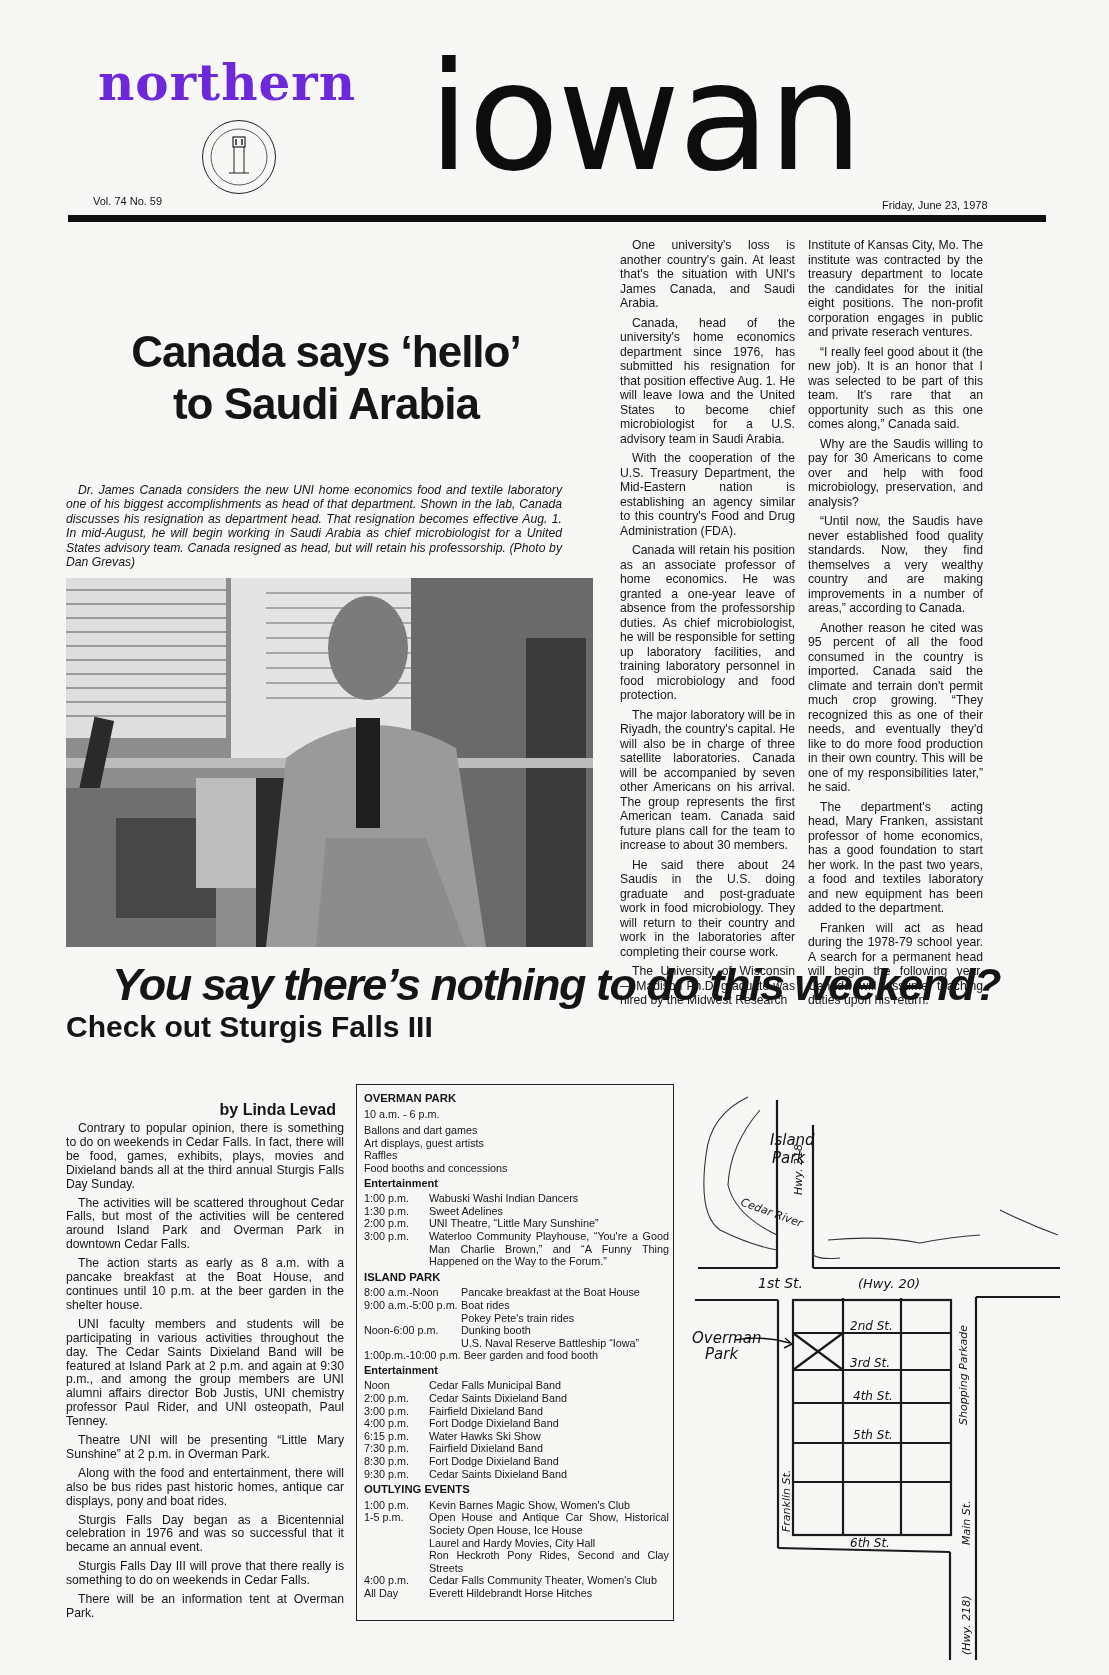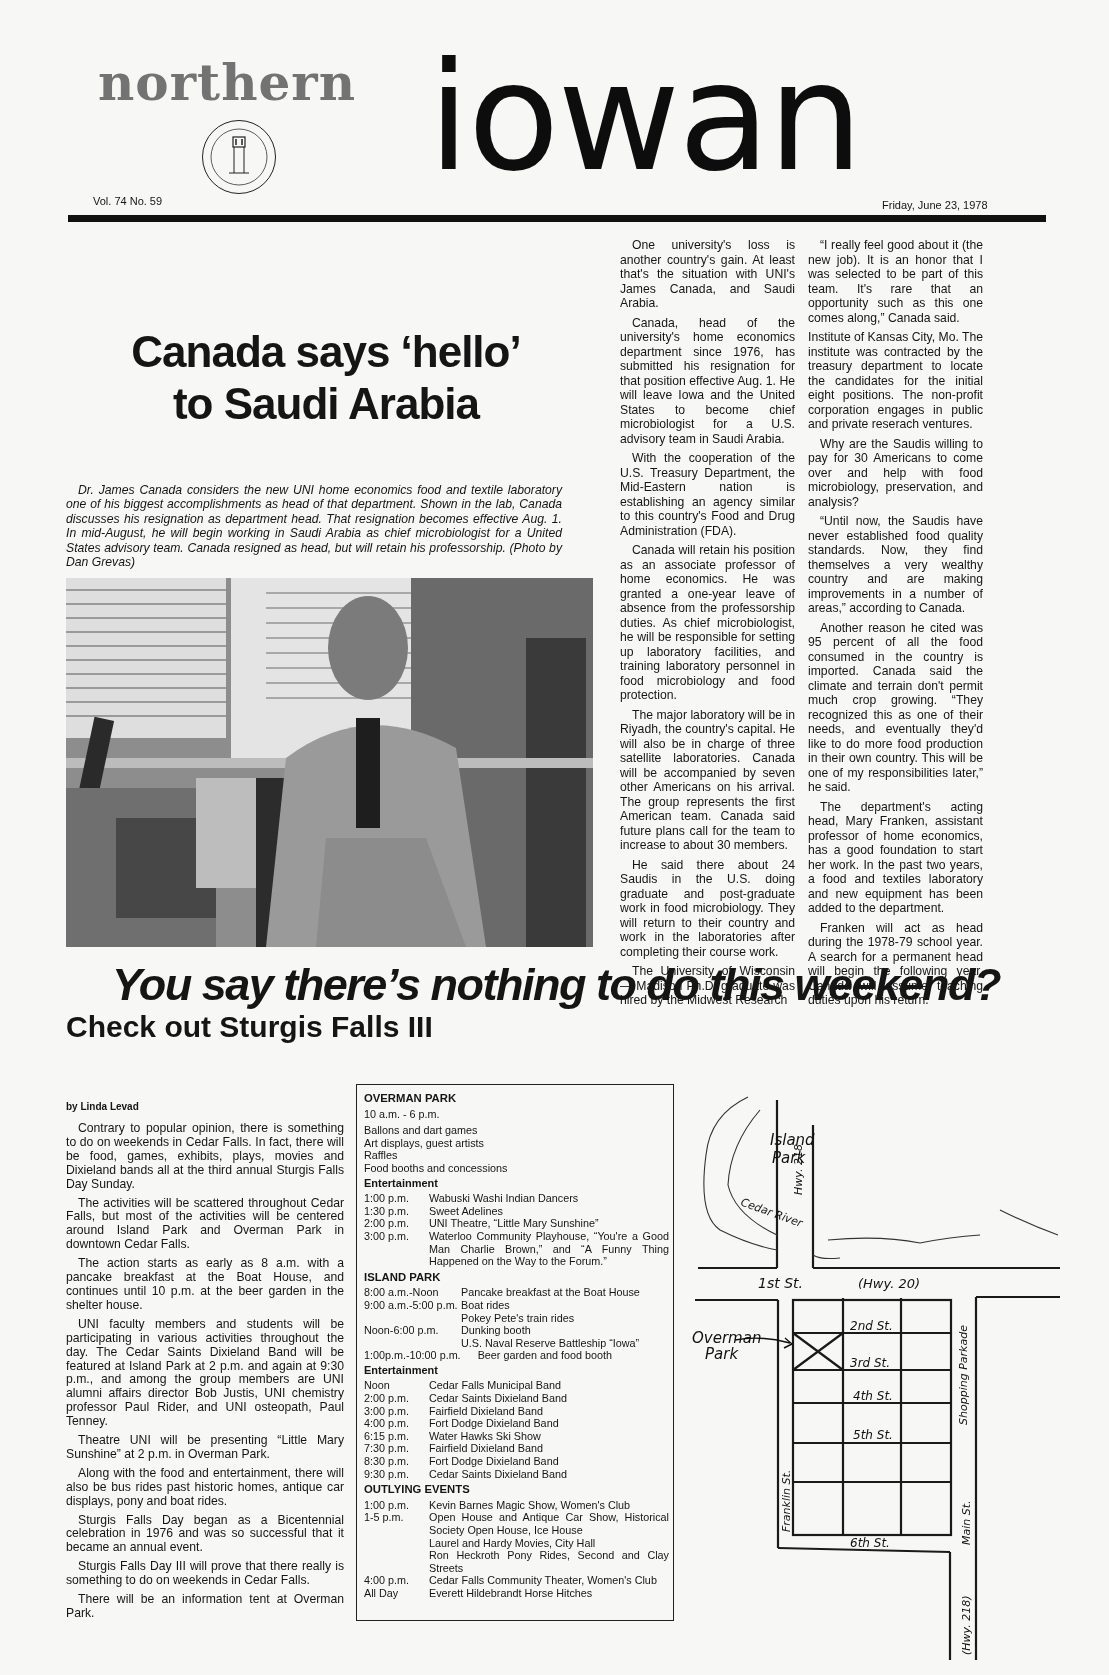--- a/index.html
+++ b/index.html
@@ -5,21 +5,21 @@
   html, body { margin: 0; padding: 0; }
   body {
     width: 1109px; height: 1675px; position: relative; overflow: hidden;
     background: #f7f7f5; color: #151515;
     font-family: "Liberation Sans", sans-serif;
   }
   .abs { position: absolute; }
   
   .mast-northern {
     left: 98px; top: 58px; font-family: "DejaVu Serif", serif; font-weight: bold;
-    font-size: 50px; letter-spacing: 1px; color: #737373; line-height: 1;
+    font-size: 50px; letter-spacing: 1px; color: #6d28d9; line-height: 1;
   }
   .mast-iowan {
     left: 428px; top: 42px; font-family: "DejaVu Sans", sans-serif; font-weight: normal;
     font-size: 150px; letter-spacing: -2px; color: #0d0d0d; line-height: 1;
   }
   .seal {
     left: 202px; top: 120px; width: 72px; height: 72px; border: 1.5px solid #222;
     border-radius: 50%;
   }
   .vol { left: 93px; top: 195px; font-size: 11px; }
@@ -49,35 +49,35 @@
 
   
   .headline2 {
     left: 66px; top: 962px; width: 980px; text-align: center; font-size: 45px;
     font-weight: bold; font-style: italic; letter-spacing: -1.5px; line-height: 1;
   }
   .subhead2 {
     left: 66px; top: 1012px; width: 980px; text-align: left; font-size: 30px;
     font-weight: bold; line-height: 1;
   }
-  .byline { left: 66px; top: 1101px; width: 270px; text-align: left; font-weight: bold; font-size: 10px; }
+  .byline { left: 66px; top: 1101px; width: 270px; text-align: right; font-weight: bold; font-size: 16px; }
   .col3 { left: 66px; top: 1122px; width: 278px; font-size: 12.2px; line-height: 13.9px; }
   .col3 p { margin: 0 0 5px 0; text-indent: 12px; text-align: justify; }
 
   .schedule {
     left: 356px; top: 1084px; width: 318px; height: 537px; border: 1.3px solid #222;
     font-size: 10.8px; line-height: 12.6px; box-sizing: border-box; padding: 4px 4px 0 7px;
   }
   .sec-title { font-weight: bold; font-size: 11.3px; margin-top: 3px; }
   .sub-title { font-weight: bold; font-size: 11px; margin-top: 2px; }
   .plain { margin: 1px 0; }
   .row { display: flex; }
   .row .t { flex: 0 0 65px; }
   .row.wide .t { flex: 0 0 97px; }
-  .row.wider .t { flex: 0 0 auto; padding-right: 17px; }
+  .row.wider .t { flex: 0 0 auto; padding-right: 3px; }
   .row .e { flex: 1; text-align: justify; }
 
   .map { left: 690px; top: 1085px; width: 370px; height: 590px; }
   .map text { font-family: "DejaVu Sans", sans-serif; font-style: italic; fill: #111; }
 </style>
 </head>
 <body>
 
 <div class="abs mast-northern">northern</div>
 <div class="abs mast-iowan">iowan</div>
@@ -145,22 +145,22 @@
 <div class="abs col col1">
   <p>One university's loss is another country's gain. At least that's the situation with UNI's James Canada, and Saudi Arabia.</p>
   <p>Canada, head of the university's home economics department since 1976, has submitted his resignation for that position effective Aug. 1. He will leave Iowa and the United States to become chief microbiologist for a U.S. advisory team in Saudi Arabia.</p>
   <p>With the cooperation of the U.S. Treasury Department, the Mid-Eastern nation is establishing an agency similar to this country's Food and Drug Administration (FDA).</p>
   <p>Canada will retain his position as an associate professor of home economics. He was granted a one-year leave of absence from the professorship duties. As chief microbiologist, he will be responsible for setting up laboratory facilities, and training laboratory personnel in food microbiology and food protection.</p>
   <p>The major laboratory will be in Riyadh, the country's capital. He will also be in charge of three satellite laboratories. Canada will be accompanied by seven other Americans on his arrival. The group represents the first American team. Canada said future plans call for the team to increase to about 30 members.</p>
   <p>He said there about 24 Saudis in the U.S. doing graduate and post-graduate work in food microbiology. They will return to their country and work in the laboratories after completing their course work.</p>
   <p>The University of Wisconsin — Madison Ph.D. graduate was hired by the Midwest Research</p>
 </div>
 <div class="abs col col2">
+  <p style="text-indent:0">Institute of Kansas City, Mo. The institute was contracted by the treasury department to locate the candidates for the initial eight positions. The non-profit corporation engages in public and private reserach ventures.</p>
   <p>“I really feel good about it (the new job). It is an honor that I was selected to be part of this team. It's rare that an opportunity such as this one comes along,” Canada said.</p>
-  <p style="text-indent:0">Institute of Kansas City, Mo. The institute was contracted by the treasury department to locate the candidates for the initial eight positions. The non-profit corporation engages in public and private reserach ventures.</p>
   <p>Why are the Saudis willing to pay for 30 Americans to come over and help with food microbiology, preservation, and analysis?</p>
   <p>“Until now, the Saudis have never established food quality standards. Now, they find themselves a very wealthy country and are making improvements in a number of areas,” according to Canada.</p>
   <p>Another reason he cited was 95 percent of all the food consumed in the country is imported. Canada said the climate and terrain don't permit much crop growing. “They recognized this as one of their needs, and eventually they'd like to do more food production in their own country. This will be one of my responsibilities later,” he said.</p>
   <p>The department's acting head, Mary Franken, assistant professor of home economics, has a good foundation to start her work. In the past two years, a food and textiles laboratory and new equipment has been added to the department.</p>
   <p>Franken will act as head during the 1978-79 school year. A search for a permanent head will begin the following year. Canada will assume teaching duties upon his return.</p>
 </div>
 
 <div class="abs headline2">You say there’s nothing to do this weekend?</div>
 <div class="abs subhead2">Check out Sturgis Falls III</div>
 <div class="abs byline">by Linda Levad</div>

